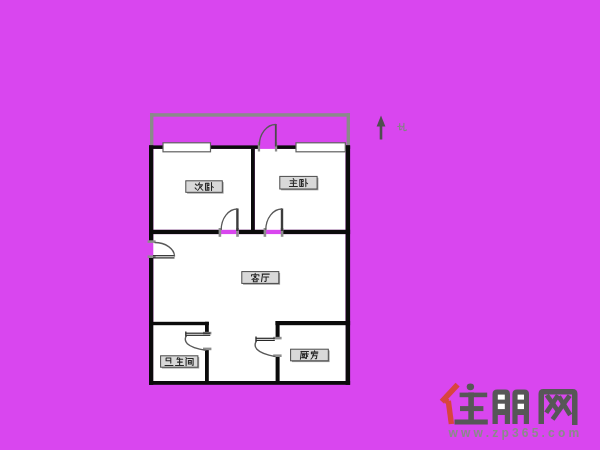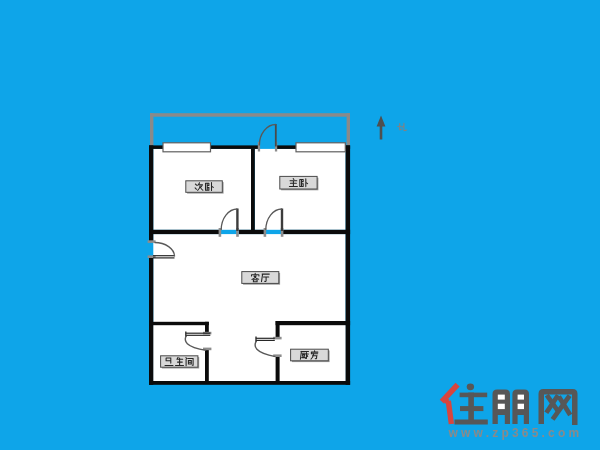--- a/index.html
+++ b/index.html
@@ -1,16 +1,16 @@
 <!DOCTYPE html>
 <html><head>
 <meta charset="utf-8">
 <style>
 html,body{margin:0;padding:0;background:#fff;}
-#stage{position:relative;width:600px;height:450px;background:#0ea5e9;overflow:hidden;
+#stage{position:relative;width:600px;height:450px;background:#d946ef;overflow:hidden;
 font-family:"Liberation Sans",sans-serif;text-align:right;}
 svg{position:absolute;left:0;top:0;}
 </style>
 </head>
 <body>
 <div id="stage">
 <svg width="600" height="450" viewBox="0 0 600 450">
 <defs>
 <g id="gci" fill="none" stroke="#262626" stroke-width="1.05" stroke-linecap="round">
   <path d="M0.9,2 L2.3,3.3 M0.6,5.9 L2,7.3"></path>

